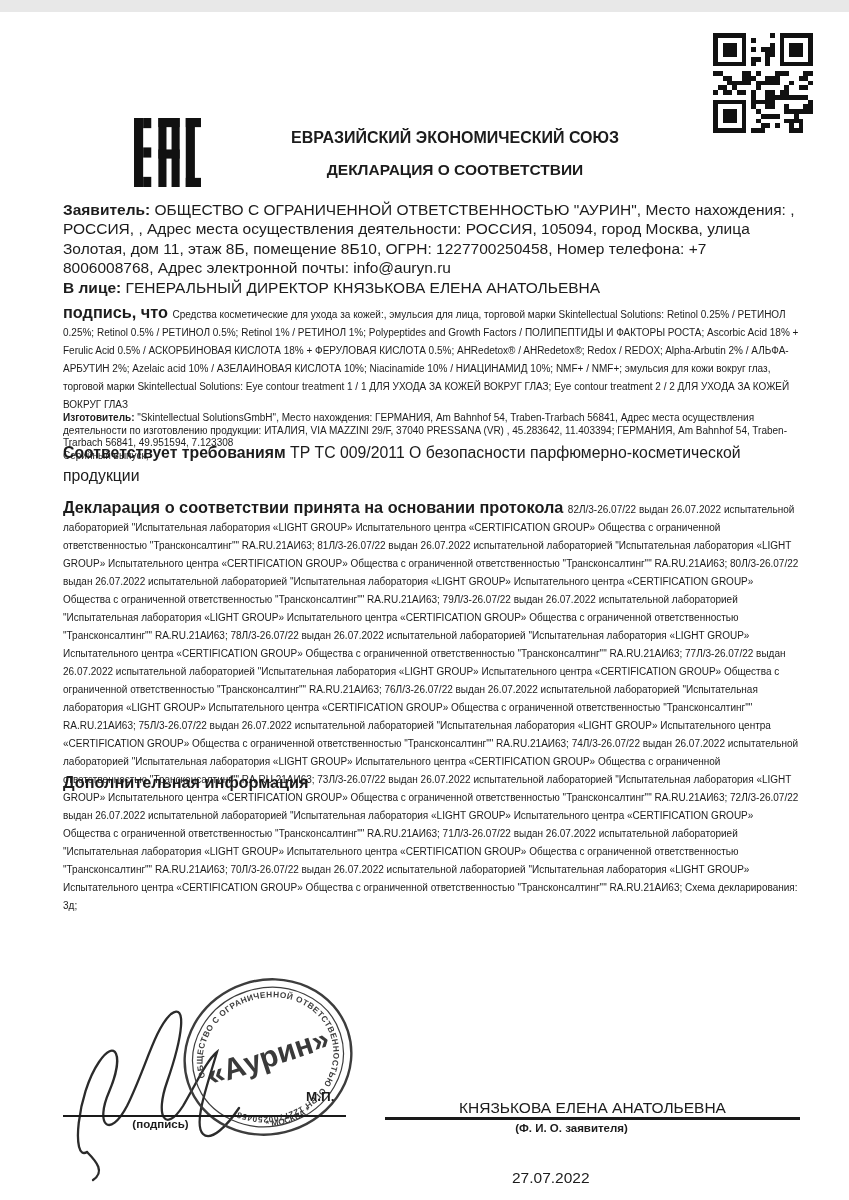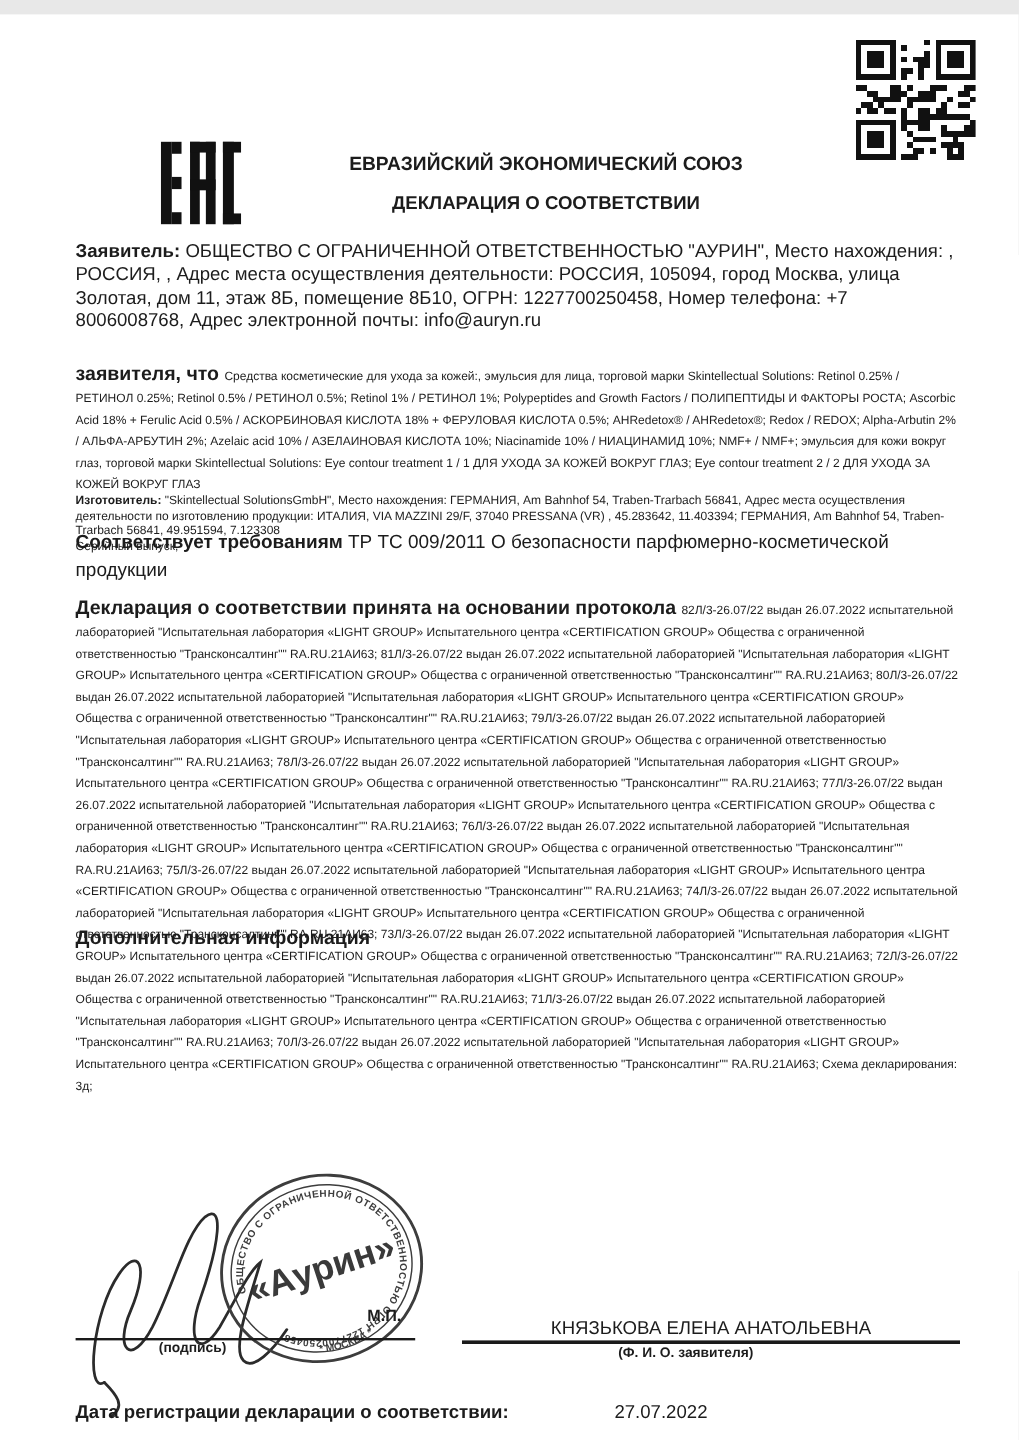--- a/index.html
+++ b/index.html
@@ -165,24 +165,28 @@
         <rect x="9.523809523809524" y="76.19047619047619" width="14.285714285714285" height="14.285714285714285" fill="#111"></rect>
       </g>
   </svg>
 
   <div class="abs center b h16" style="left:61px;top:117px;width:788px">ЕВРАЗИЙСКИЙ ЭКОНОМИЧЕСКИЙ СОЮЗ</div>
   <div class="abs center b" style="left:61px;top:149px;width:788px;font-size:15.5px">ДЕКЛАРАЦИЯ О СООТВЕТСТВИИ</div>
 
   <div class="abs body15" style="left:63px;top:188px;width:737px">
     <span class="b">Заявитель:</span>
     <span>ОБЩЕСТВО С ОГРАНИЧЕННОЙ ОТВЕТСТВЕННОСТЬЮ "АУРИН", Место нахождения: , РОССИЯ, , Адрес места осуществления деятельности: РОССИЯ, 105094, город Москва, улица Золотая, дом 11, этаж 8Б, помещение 8Б10, ОГРН: 1227700250458, Номер телефона: +7 8006008768, Адрес электронной почты: info@auryn.ru</span>
+    <div>
+      <span class="b">В лице:</span>
+      <span>ГЕНЕРАЛЬНЫЙ ДИРЕКТОР КНЯЗЬКОВА ЕЛЕНА АНАТОЛЬЕВНА</span>
+    </div>
   </div>
 
   <div class="abs" style="left:63px;top:291px;width:737px">
-    <span class="mixhead">заявителя, что</span>
+    <span class="mixhead">подпись, что</span>
     <span class="small">Средства косметические для ухода за кожей:, эмульсия для лица, торговой марки Skintellectual Solutions: Retinol 0.25% / РЕТИНОЛ 0.25%; Retinol 0.5% / РЕТИНОЛ 0.5%; Retinol 1% / РЕТИНОЛ 1%; Polypeptides and Growth Factors / ПОЛИПЕПТИДЫ И ФАКТОРЫ РОСТА; Ascorbic Acid 18% + Ferulic Acid 0.5% / АСКОРБИНОВАЯ КИСЛОТА 18% + ФЕРУЛОВАЯ КИСЛОТА 0.5%; AHRedetox® / AHRedetox®; Redox / REDOX; Alpha-Arbutin 2% / АЛЬФА-АРБУТИН 2%; Azelaic acid 10% / АЗЕЛАИНОВАЯ КИСЛОТА 10%; Niacinamide 10% / НИАЦИНАМИД 10%; NMF+ / NMF+; эмульсия для кожи вокруг глаз, торговой марки Skintellectual Solutions: Eye contour treatment 1 / 1 ДЛЯ УХОДА ЗА КОЖЕЙ ВОКРУГ ГЛАЗ; Eye contour treatment 2 / 2 ДЛЯ УХОДА ЗА КОЖЕЙ ВОКРУГ ГЛАЗ</span>
     <div class="small">
       <span class="b">Изготовитель:</span>
       <span>"Skintellectual SolutionsGmbH", Место нахождения: ГЕРМАНИЯ, Am Bahnhof 54, Traben-Trarbach 56841, Адрес места осуществления деятельности по изготовлению продукции: ИТАЛИЯ, VIA MAZZINI 29/F, 37040 PRESSANA (VR) , 45.283642, 11.403394; ГЕРМАНИЯ, Am Bahnhof 54, Traben-Trarbach 56841, 49.951594, 7.123308</span>
     </div>
     <div class="small">Серийный выпуск,</div>
   </div>
 
   <div class="abs" style="left:63px;top:429px;width:737px;font-size:15.8px;line-height:23px">
     <span class="b">Соответствует требованиям</span>
@@ -223,16 +227,15 @@
 
   <div class="abs b" style="left:306px;top:1077px;font-size:13.5px">М.П.</div>
 
   <div class="abs sigline" style="left:63px;top:1103px;width:283px"></div>
   <div class="abs caption center" style="left:63px;top:1106px;width:195px">(подпись)</div>
 
   <div class="abs center val" style="left:385px;top:1087px;width:415px">КНЯЗЬКОВА ЕЛЕНА АНАТОЛЬЕВНА</div>
   <div class="abs sigline" style="left:385px;top:1105px;width:415px;height:3px"></div>
   <div class="abs caption center" style="left:364px;top:1110px;width:415px">(Ф. И. О. заявителя)</div>
 
-  <div class="abs b val" style="left:63px;top:1157px">Дата регистрации декларации о соответствии:</div>
   <div class="abs val" style="left:512px;top:1157px">27.07.2022</div>
 
 </div>
 
 </body></html>

